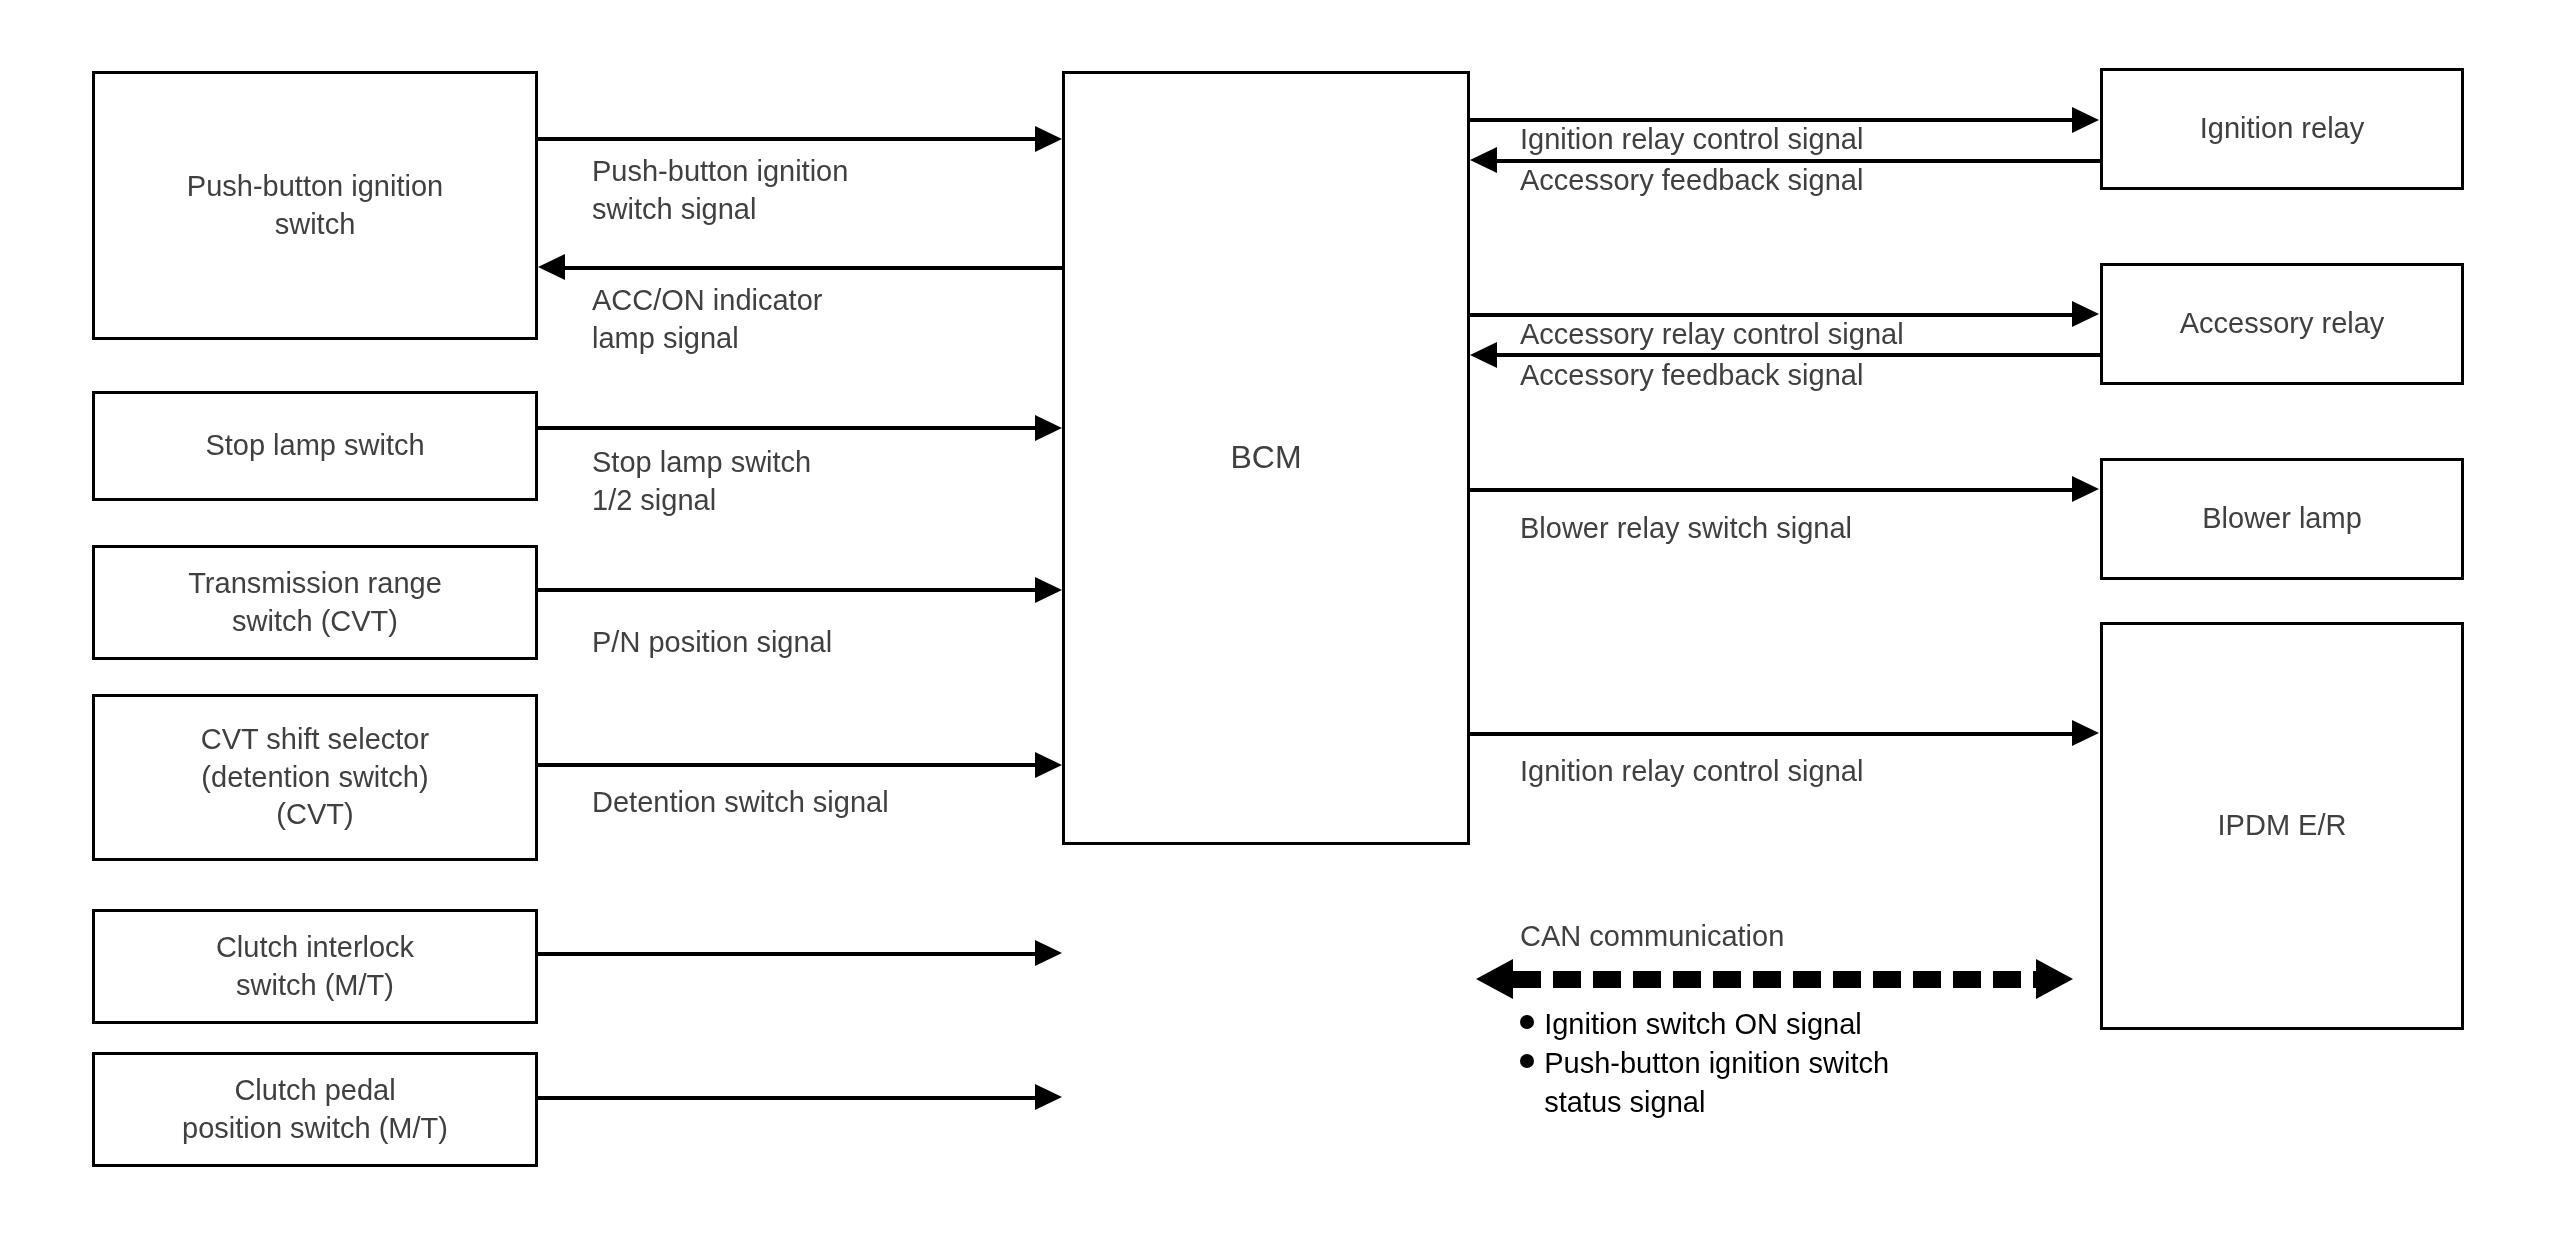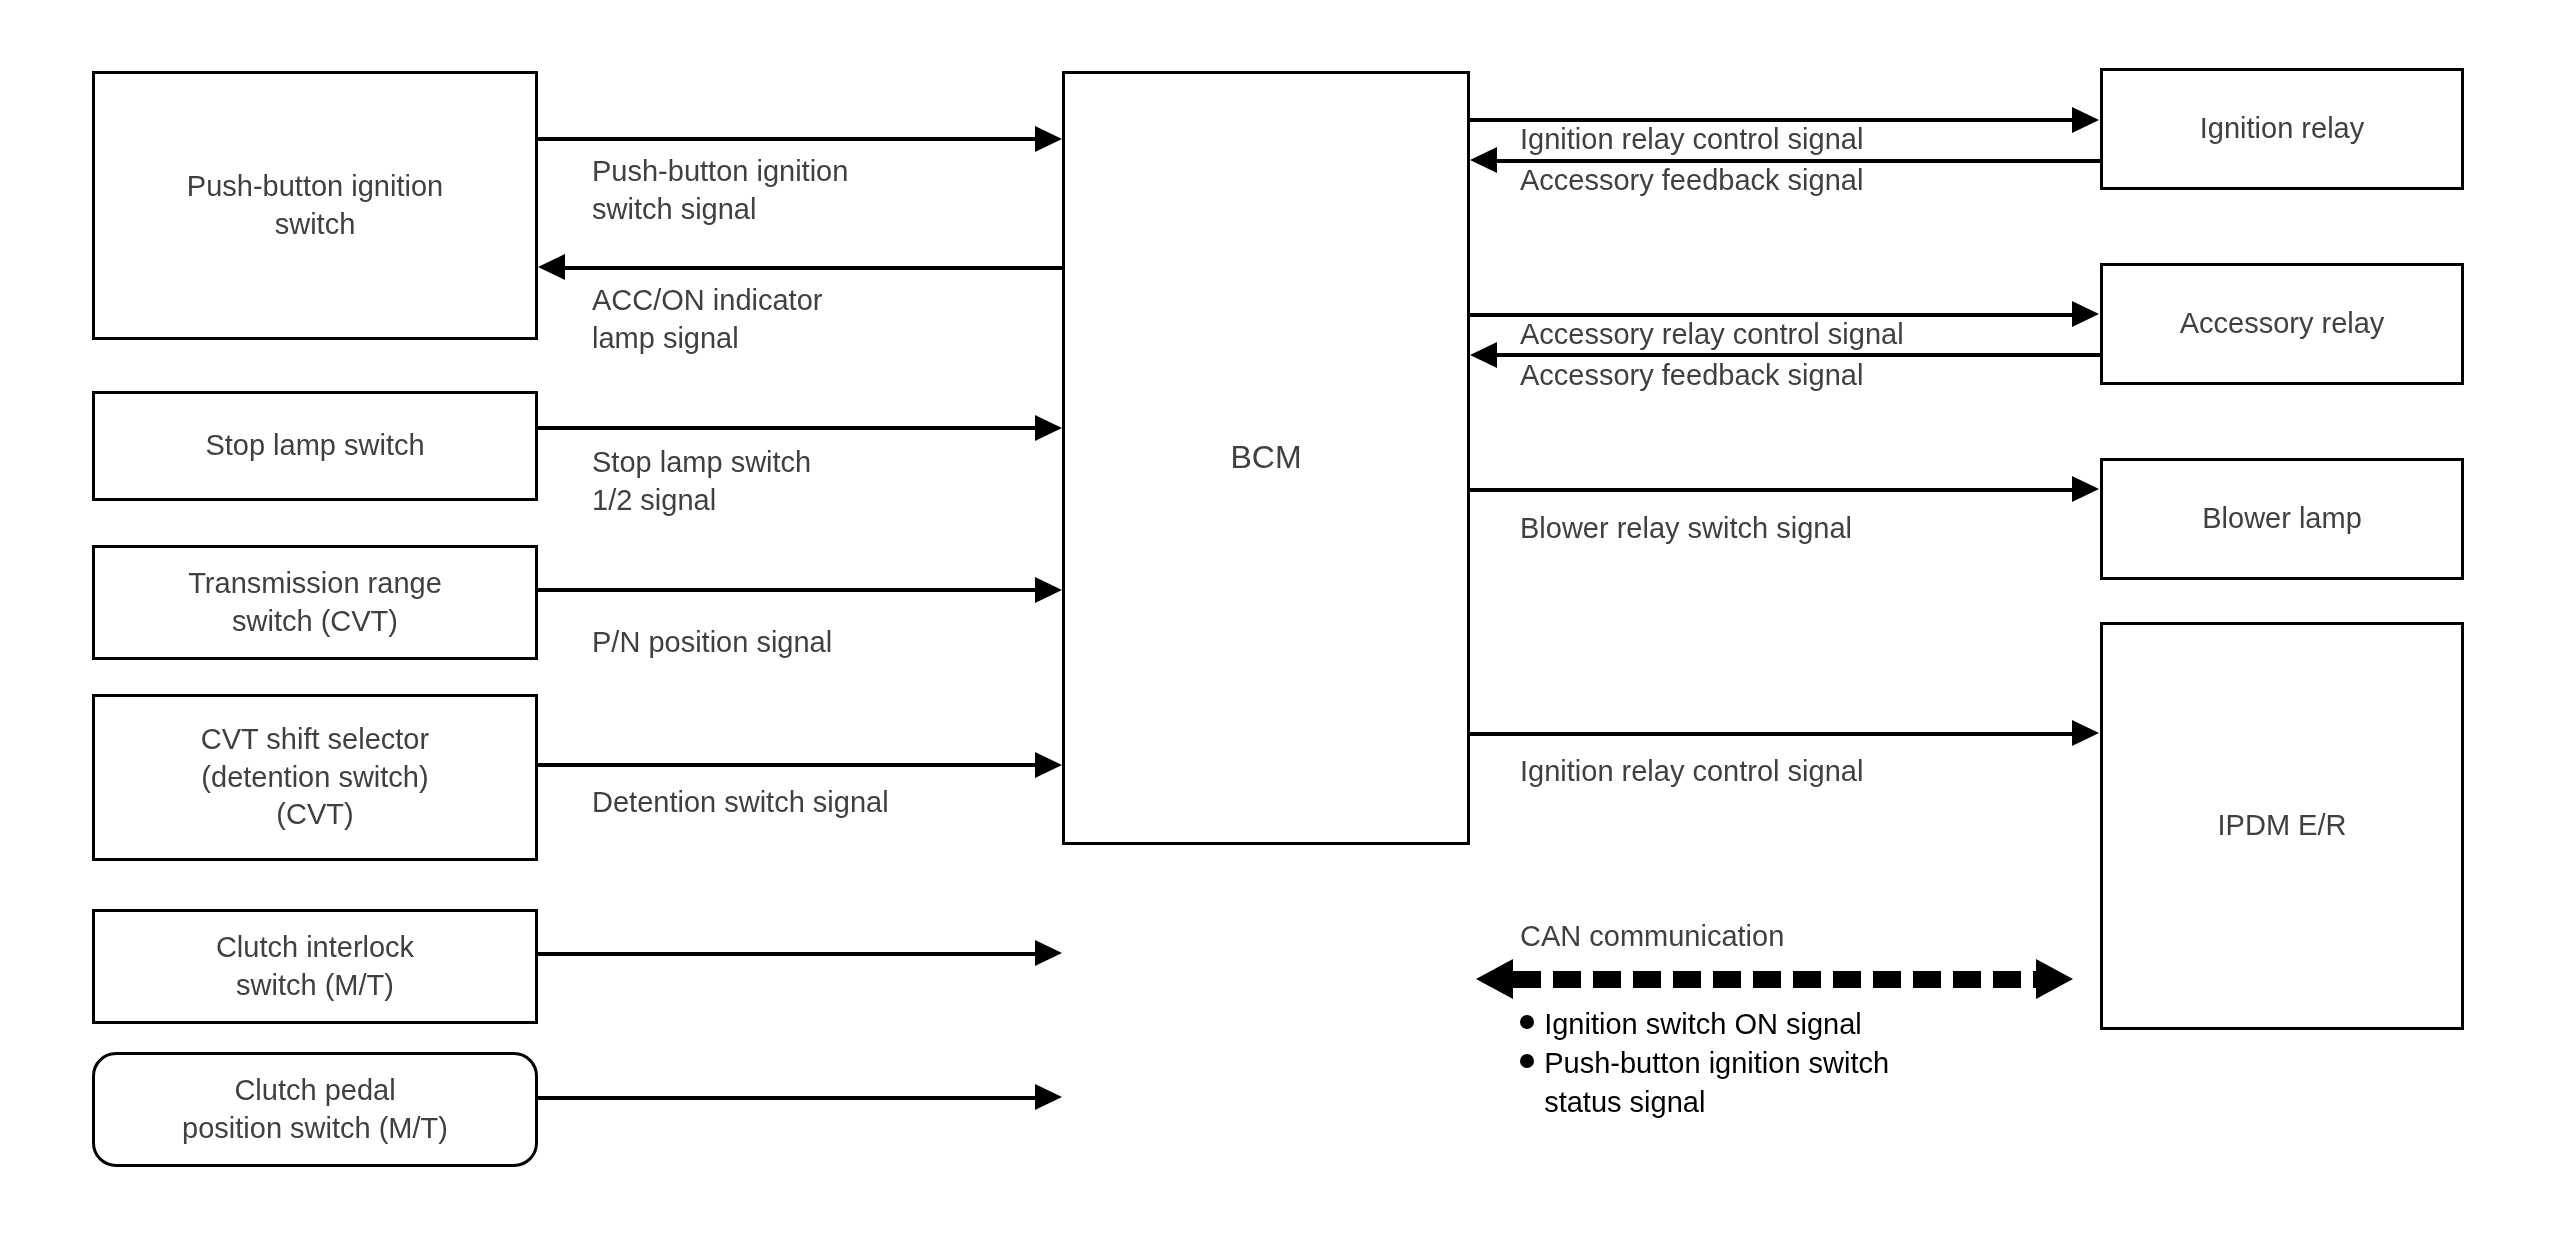--- a/index.html
+++ b/index.html
@@ -128,21 +128,21 @@
   <div class="box" style="left:92px; top:545px; width:446px; height:115px;">Transmission range
 switch (CVT)</div>
 
   <div class="box" style="left:92px; top:694px; width:446px; height:167px;">CVT shift selector
 (detention switch)
 (CVT)</div>
 
   <div class="box" style="left:92px; top:909px; width:446px; height:115px;">Clutch interlock
 switch (M/T)</div>
 
-  <div class="box" style="left:92px; top:1052px; width:446px; height:115px;border-radius:24px;">Clutch pedal
+  <div class="box" style="left:92px; top:1052px; width:446px; height:115px;">Clutch pedal
 position switch (M/T)</div>
 
   <div class="box" style="left:1062px; top:71px; width:408px; height:774px; font-size:32px;">BCM</div>
 
   <div class="box" style="left:2100px; top:68px; width:364px; height:122px;">Ignition relay</div>
 
   <div class="box" style="left:2100px; top:263px; width:364px; height:122px;">Accessory relay</div>
 
   <div class="box" style="left:2100px; top:458px; width:364px; height:122px;">Blower lamp</div>
 

